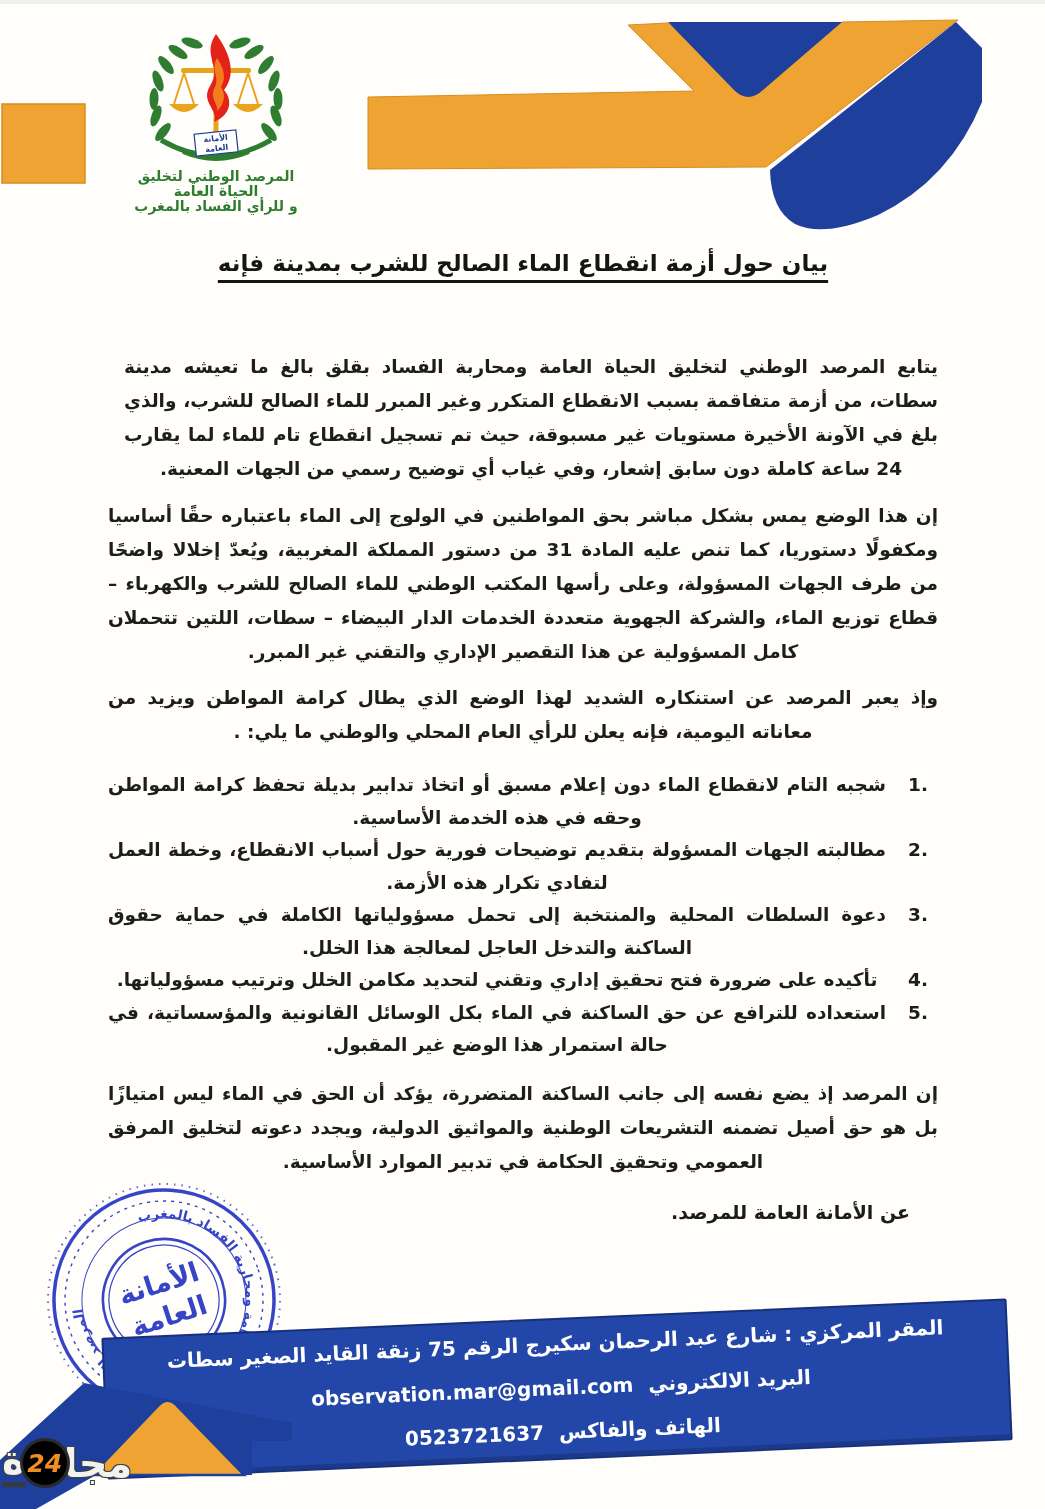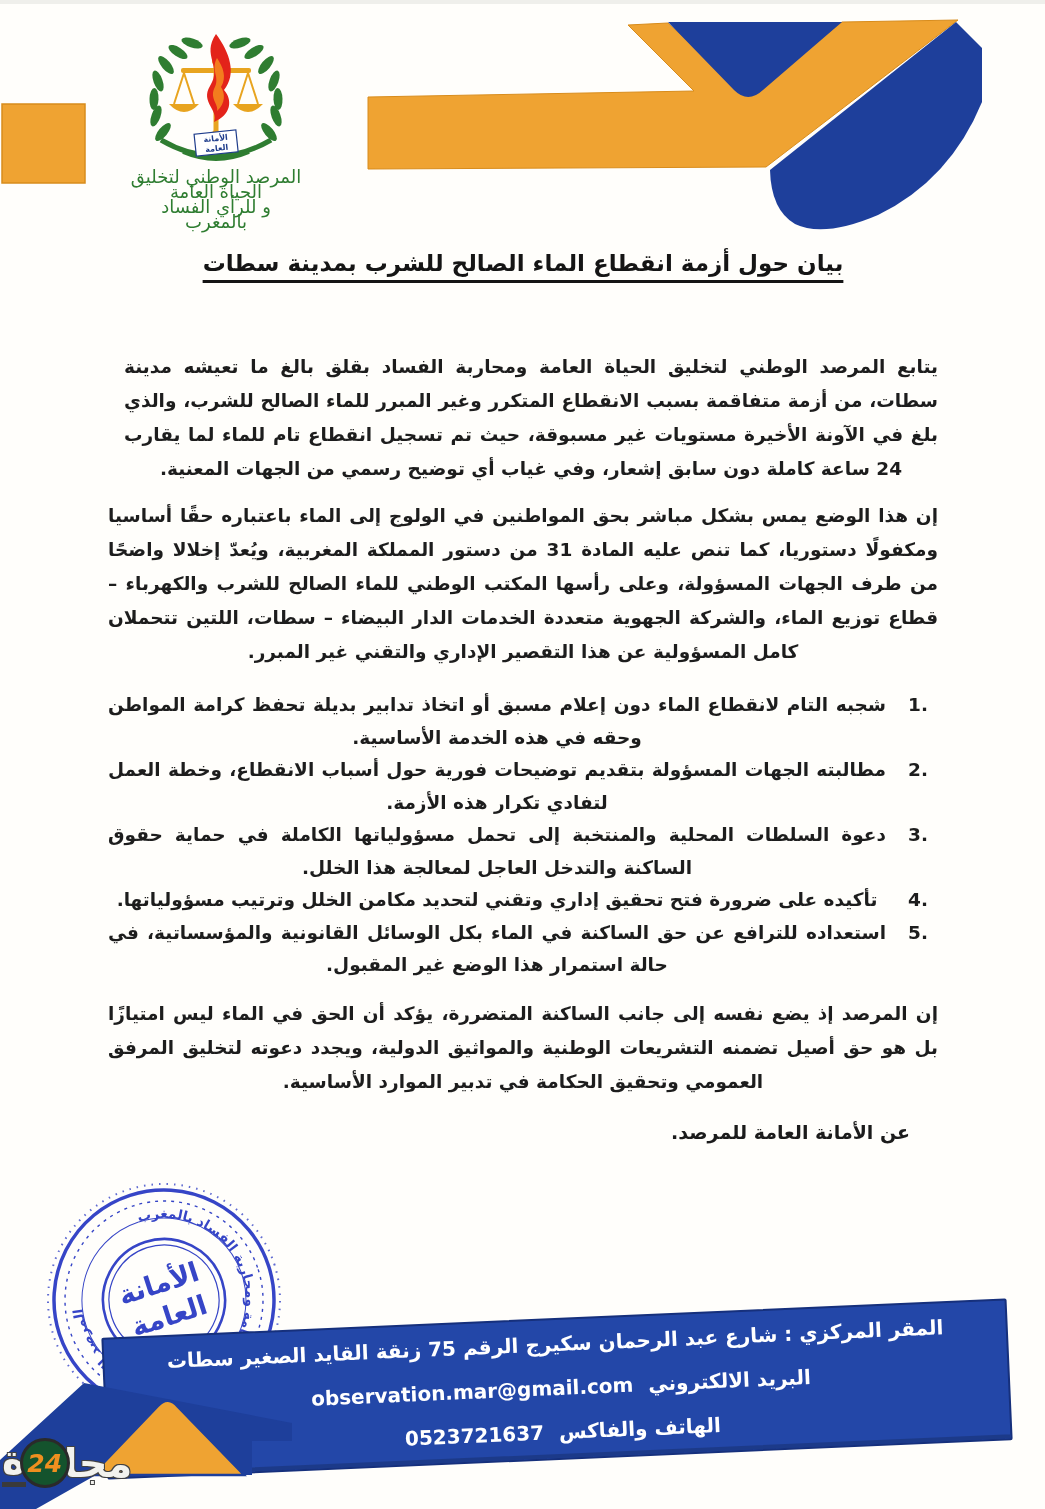--- a/index.html
+++ b/index.html
@@ -6,21 +6,21 @@
   .page{
     position:relative;width:1045px;height:1509px;overflow:hidden;
     background:#fffefb;font-family:"DejaVu Sans",sans-serif;color:#1b1b1b;
   }
   .scan-top{position:absolute;top:0;left:0;right:0;height:4px;background:#e8e8e4;opacity:.7;}
   
   .decor{position:absolute;pointer-events:none;}
   .decor-top{left:0;top:0;width:1045px;height:240px;}
   .logo{position:absolute;left:128px;top:20px;width:176px;height:188px;text-align:center;}
   .logo svg{width:176px;height:148px;display:block;}
-  .logo-text{font-size:18px;font-weight:400;color:#2f7d31;line-height:15px;margin-top:1px;}
+  .logo-text{font-size:14px;font-weight:700;color:#2f7d31;line-height:15px;margin-top:1px;}
   
   .content{position:absolute;left:108px;top:250px;width:830px;direction:rtl;}
   .title{
     font-size:23px;font-weight:700;text-align:center;margin:0 0 0 0;
     text-decoration:underline;text-decoration-thickness:2.5px;text-underline-offset:9px;
     color:#151515;
   }
   .para{
     font-size:18.5px;font-weight:700;line-height:34px;margin:0;
     text-align:justify;text-align-last:center;color:#1d1d1d;
@@ -54,21 +54,21 @@
   .watermark{
     position:absolute;left:2px;top:1438px;display:flex;direction:rtl;align-items:center;z-index:5;
     font-weight:800;
   }
   .wm-letters{
     font-size:40px;line-height:40px;color:#f2f2ee;
     text-shadow:0 0 1px #333,1px 1px 0 #444,-1px -1px 0 #444,1px -1px 0 #444,-1px 1px 0 #444;
   }
   .wm-left{border-bottom:5px solid #3a3a3a;padding-bottom:2px;}
   .wm-badge{
-    width:44px;height:44px;border-radius:50%;background:#14532d;border:3px solid #2a2a2a;
+    width:44px;height:44px;border-radius:50%;background:#000000;border:3px solid #2a2a2a;
     display:flex;align-items:center;justify-content:center;
     font-size:25px;font-weight:800;color:#ef8f1f;margin:0 -6px;z-index:2;font-style:italic;
   }
 </style>
 </head>
 <body>
 
 <div class="page">
   <div class="scan-top"></div>
 
@@ -122,24 +122,25 @@
         <text x="0" y="9" text-anchor="middle" font-size="8" font-weight="bold" fill="#1f3d8c">العامة</text>
       </g>
     </svg>
     <div class="logo-text">
       <div>المرصد الوطني لتخليق الحياة العامة</div>
       <div>و للرأي الفساد بالمغرب</div>
     </div>
   </div>
 
   <div class="content">
-    <h1 class="title">بيان  حول أزمة انقطاع الماء الصالح للشرب بمدينة سطات</h1>
+    <h1 class="title">بيان  حول أزمة انقطاع الماء الصالح للشرب بمدينة فإنه</h1>
 
     <p class="para p1">يتابع المرصد الوطني لتخليق الحياة العامة ومحاربة الفساد بقلق بالغ ما تعيشه مدينة سطات، من أزمة متفاقمة بسبب الانقطاع المتكرر وغير المبرر للماء الصالح للشرب، والذي بلغ في الآونة الأخيرة مستويات غير مسبوقة، حيث تم تسجيل انقطاع تام للماء لما يقارب 24 ساعة كاملة دون سابق إشعار، وفي غياب أي توضيح رسمي من الجهات المعنية.</p>
     <p class="para p2">إن هذا الوضع يمس بشكل مباشر بحق المواطنين في الولوج إلى الماء باعتباره حقًا أساسيا ومكفولًا دستوريا، كما تنص عليه المادة 31 من دستور المملكة المغربية، ويُعدّ إخلالا واضحًا من طرف الجهات المسؤولة، وعلى رأسها المكتب الوطني للماء الصالح للشرب والكهرباء – قطاع توزيع الماء، والشركة الجهوية متعددة الخدمات الدار البيضاء – سطات، اللتين تتحملان كامل المسؤولية عن هذا التقصير الإداري والتقني غير المبرر.</p>
+    <p class="para p3">وإذ يعبر المرصد عن استنكاره الشديد لهذا الوضع الذي يطال كرامة المواطن ويزيد من معاناته اليومية، فإنه يعلن للرأي العام المحلي والوطني ما يلي: .</p>
 
     <div class="list">
       <div class="list-item">
         <span class="num">1.</span>
         <span>شجبه التام لانقطاع الماء دون إعلام مسبق أو اتخاذ تدابير بديلة تحفظ كرامة المواطن وحقه في هذه الخدمة الأساسية.</span>
       </div>
       <div class="list-item">
         <span class="num">2.</span>
         <span>مطالبته الجهات المسؤولة بتقديم توضيحات فورية حول أسباب الانقطاع، وخطة العمل لتفادي تكرار هذه الأزمة.</span>
       </div>

